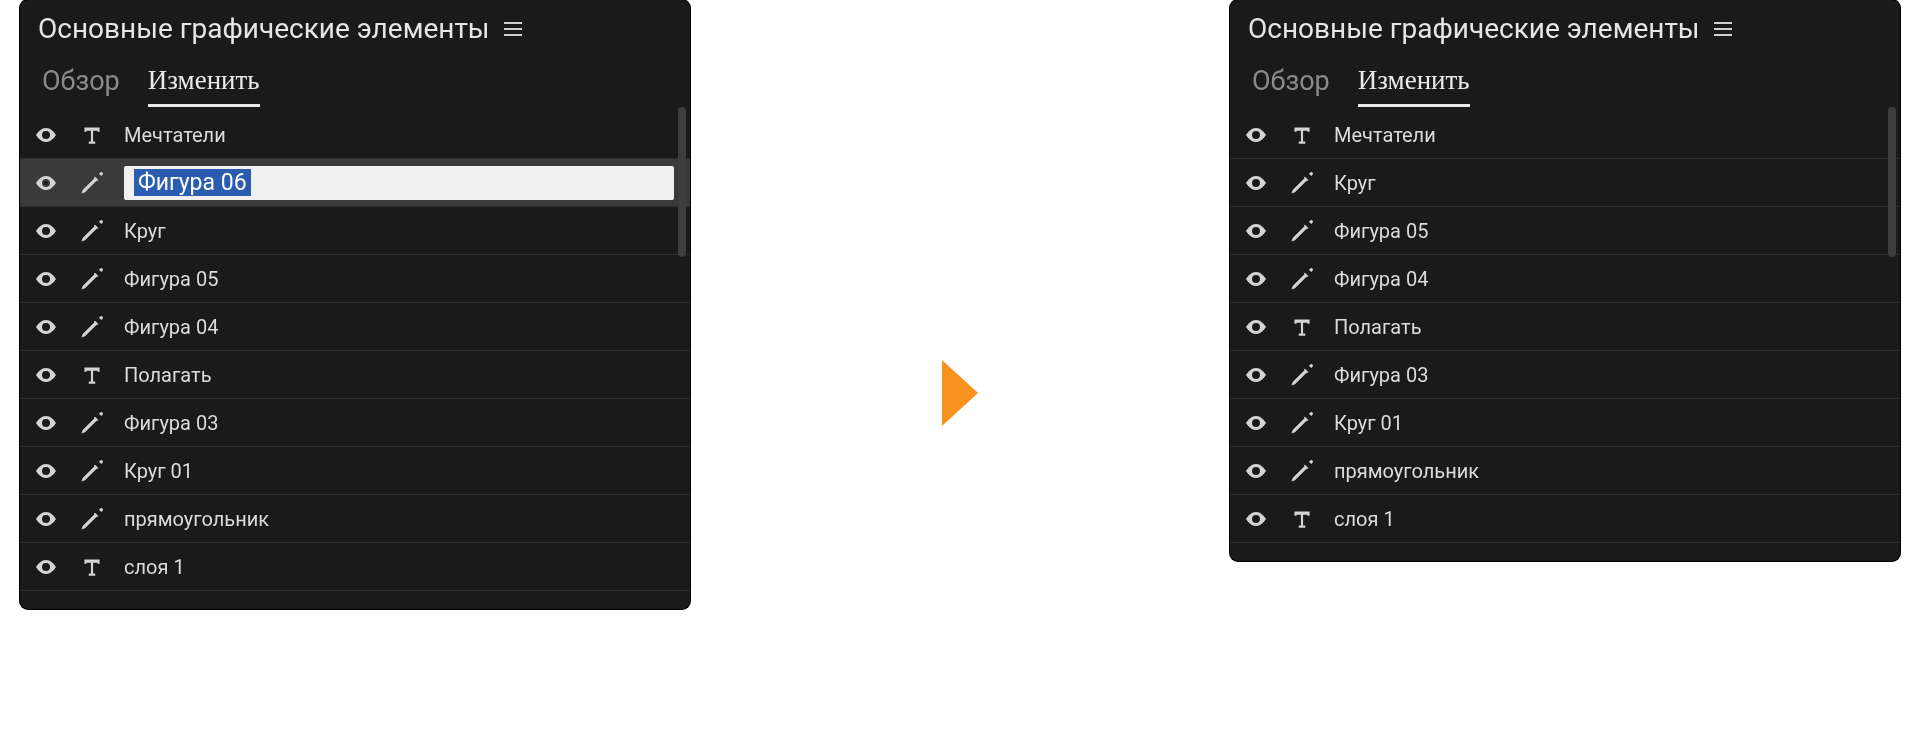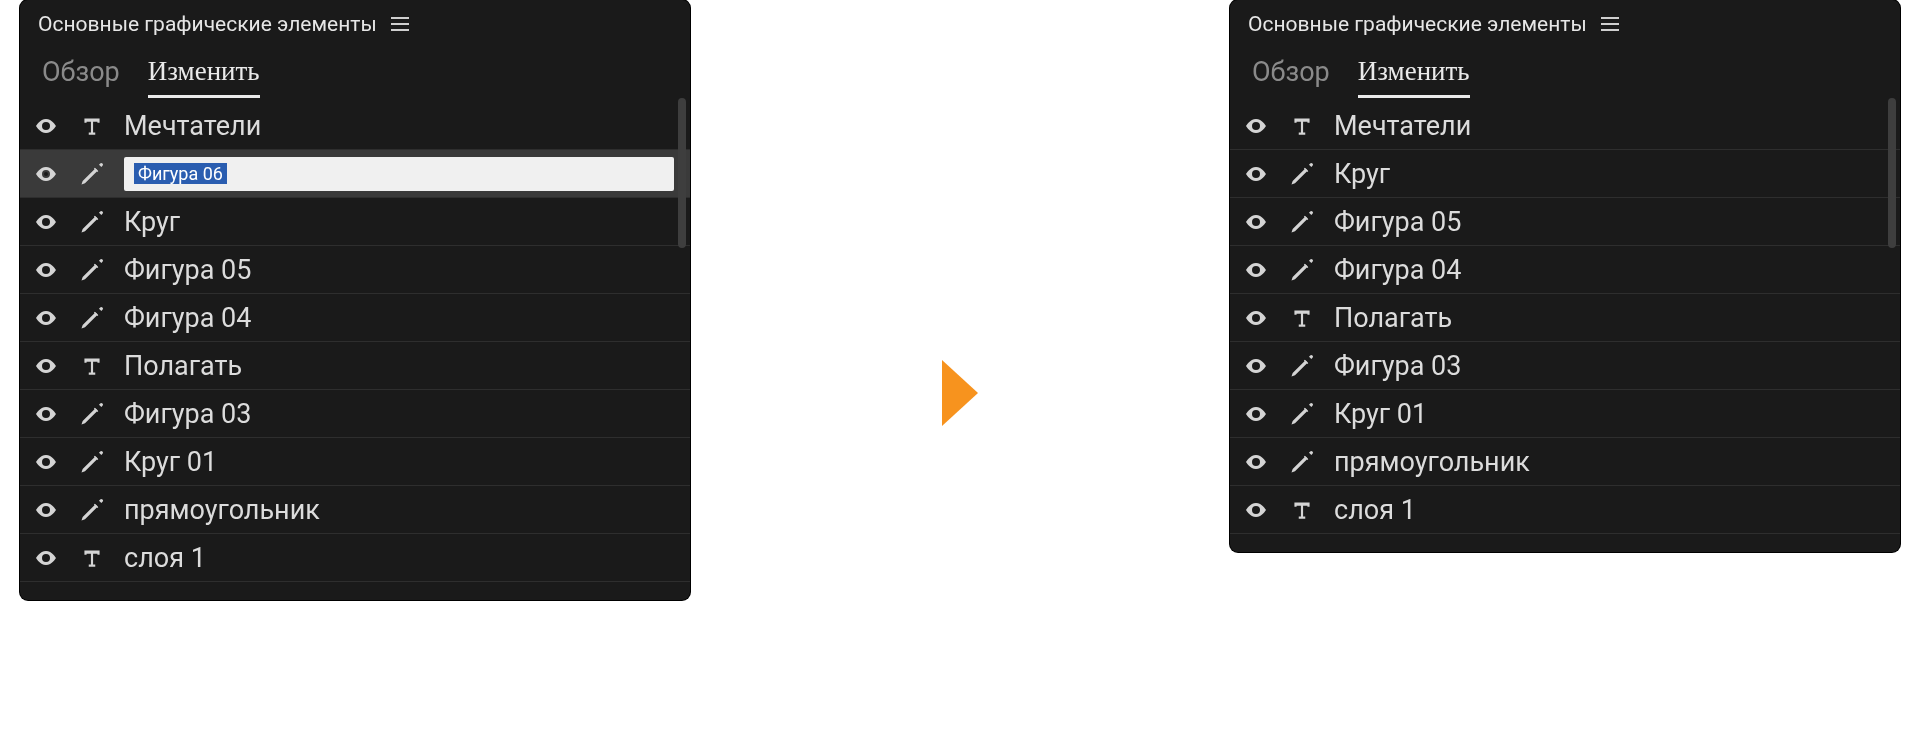--- a/index.html
+++ b/index.html
@@ -1,33 +1,33 @@
 <!DOCTYPE html>
 <html><head>
 <meta charset="utf-8">
 <style>
   * { box-sizing: border-box; margin: 0; padding: 0; }
   html, body { width: 1920px; height: 755px; background: #ffffff; font-family: "Segoe UI", Roboto, Arial, sans-serif; }
   .stage { position: relative; width: 1920px; height: 755px; display: flex; align-items: flex-start; justify-content: space-between; padding: 0 20px; }
   .panel-wrap { width: 670px; background: #1a1a1a; border-radius: 8px; box-shadow: 0 0 0 1px #000; overflow: hidden; display: flex; flex-direction: column; }
-  .panel-header { display: flex; align-items: center; padding: 12px 18px 6px 18px; gap: 14px; color: #dedede; font-size: 21px; }
+  .panel-header { display: flex; align-items: center; padding: 12px 18px 6px 18px; gap: 14px; color: #dedede; font-size: 28px; }
   .panel-title { color: #e6e6e6; }
   .panel-menu { color: #cfcfcf; }
   .tabs { display: flex; gap: 28px; padding: 14px 22px 0 22px; font-size: 27px; }
   .tab { color: #8a8a8a; padding-bottom: 8px; cursor: pointer; }
   .tab.active { color: #eaeaea; border-bottom: 3px solid #eaeaea; font-family: Liberation Serif, serif; }
   .layers { padding: 4px 0 18px 0; position: relative; }
   .scroll-track { position: absolute; right: 4px; top: 0; width: 8px; height: 100%; }
   .scroll-thumb { position: absolute; top: 0; right: 0; width: 8px; height: 150px; background: #3e3e3e; border-radius: 4px; }
   .row { display: flex; align-items: center; height: 48px; padding: 0 16px 0 12px; gap: 14px; border-bottom: 1px solid #2e2e2e; }
   .row.selected { background: #3a3a3a; }
   .row .eye { width: 28px; display: flex; justify-content: center; color: #d4d4d4; }
   .row .tool { width: 36px; display: flex; justify-content: center; color: #d4d4d4; }
-  .row .label { color: #dcdcdc; font-size: 27px; }
-  .edit-field { flex: 1; height: 34px; background: #f0f0f0; color: #1a1a1a; border: none; padding: 0 10px; font-size: 18px; font-family: inherit; border-radius: 2px; outline: none; }
+  .row .label { color: #dcdcdc; font-size: 20px; }
+  .edit-field { flex: 1; height: 34px; background: #f0f0f0; color: #1a1a1a; border: none; padding: 0 10px; font-size: 23px; font-family: inherit; border-radius: 2px; outline: none; }
   .edit-selected { background: #2a5db0; color: #ffffff; padding: 0 4px; }
   .arrow-between { width: 80px; display: flex; align-items: center; justify-content: center; height: 640px; align-self: center; margin-top: 30px; }
   .arrow-shape { color: #f7931e; }
   svg { display: block; }
 </style>
 </head>
 <body>
 
 <div class="stage">
 

